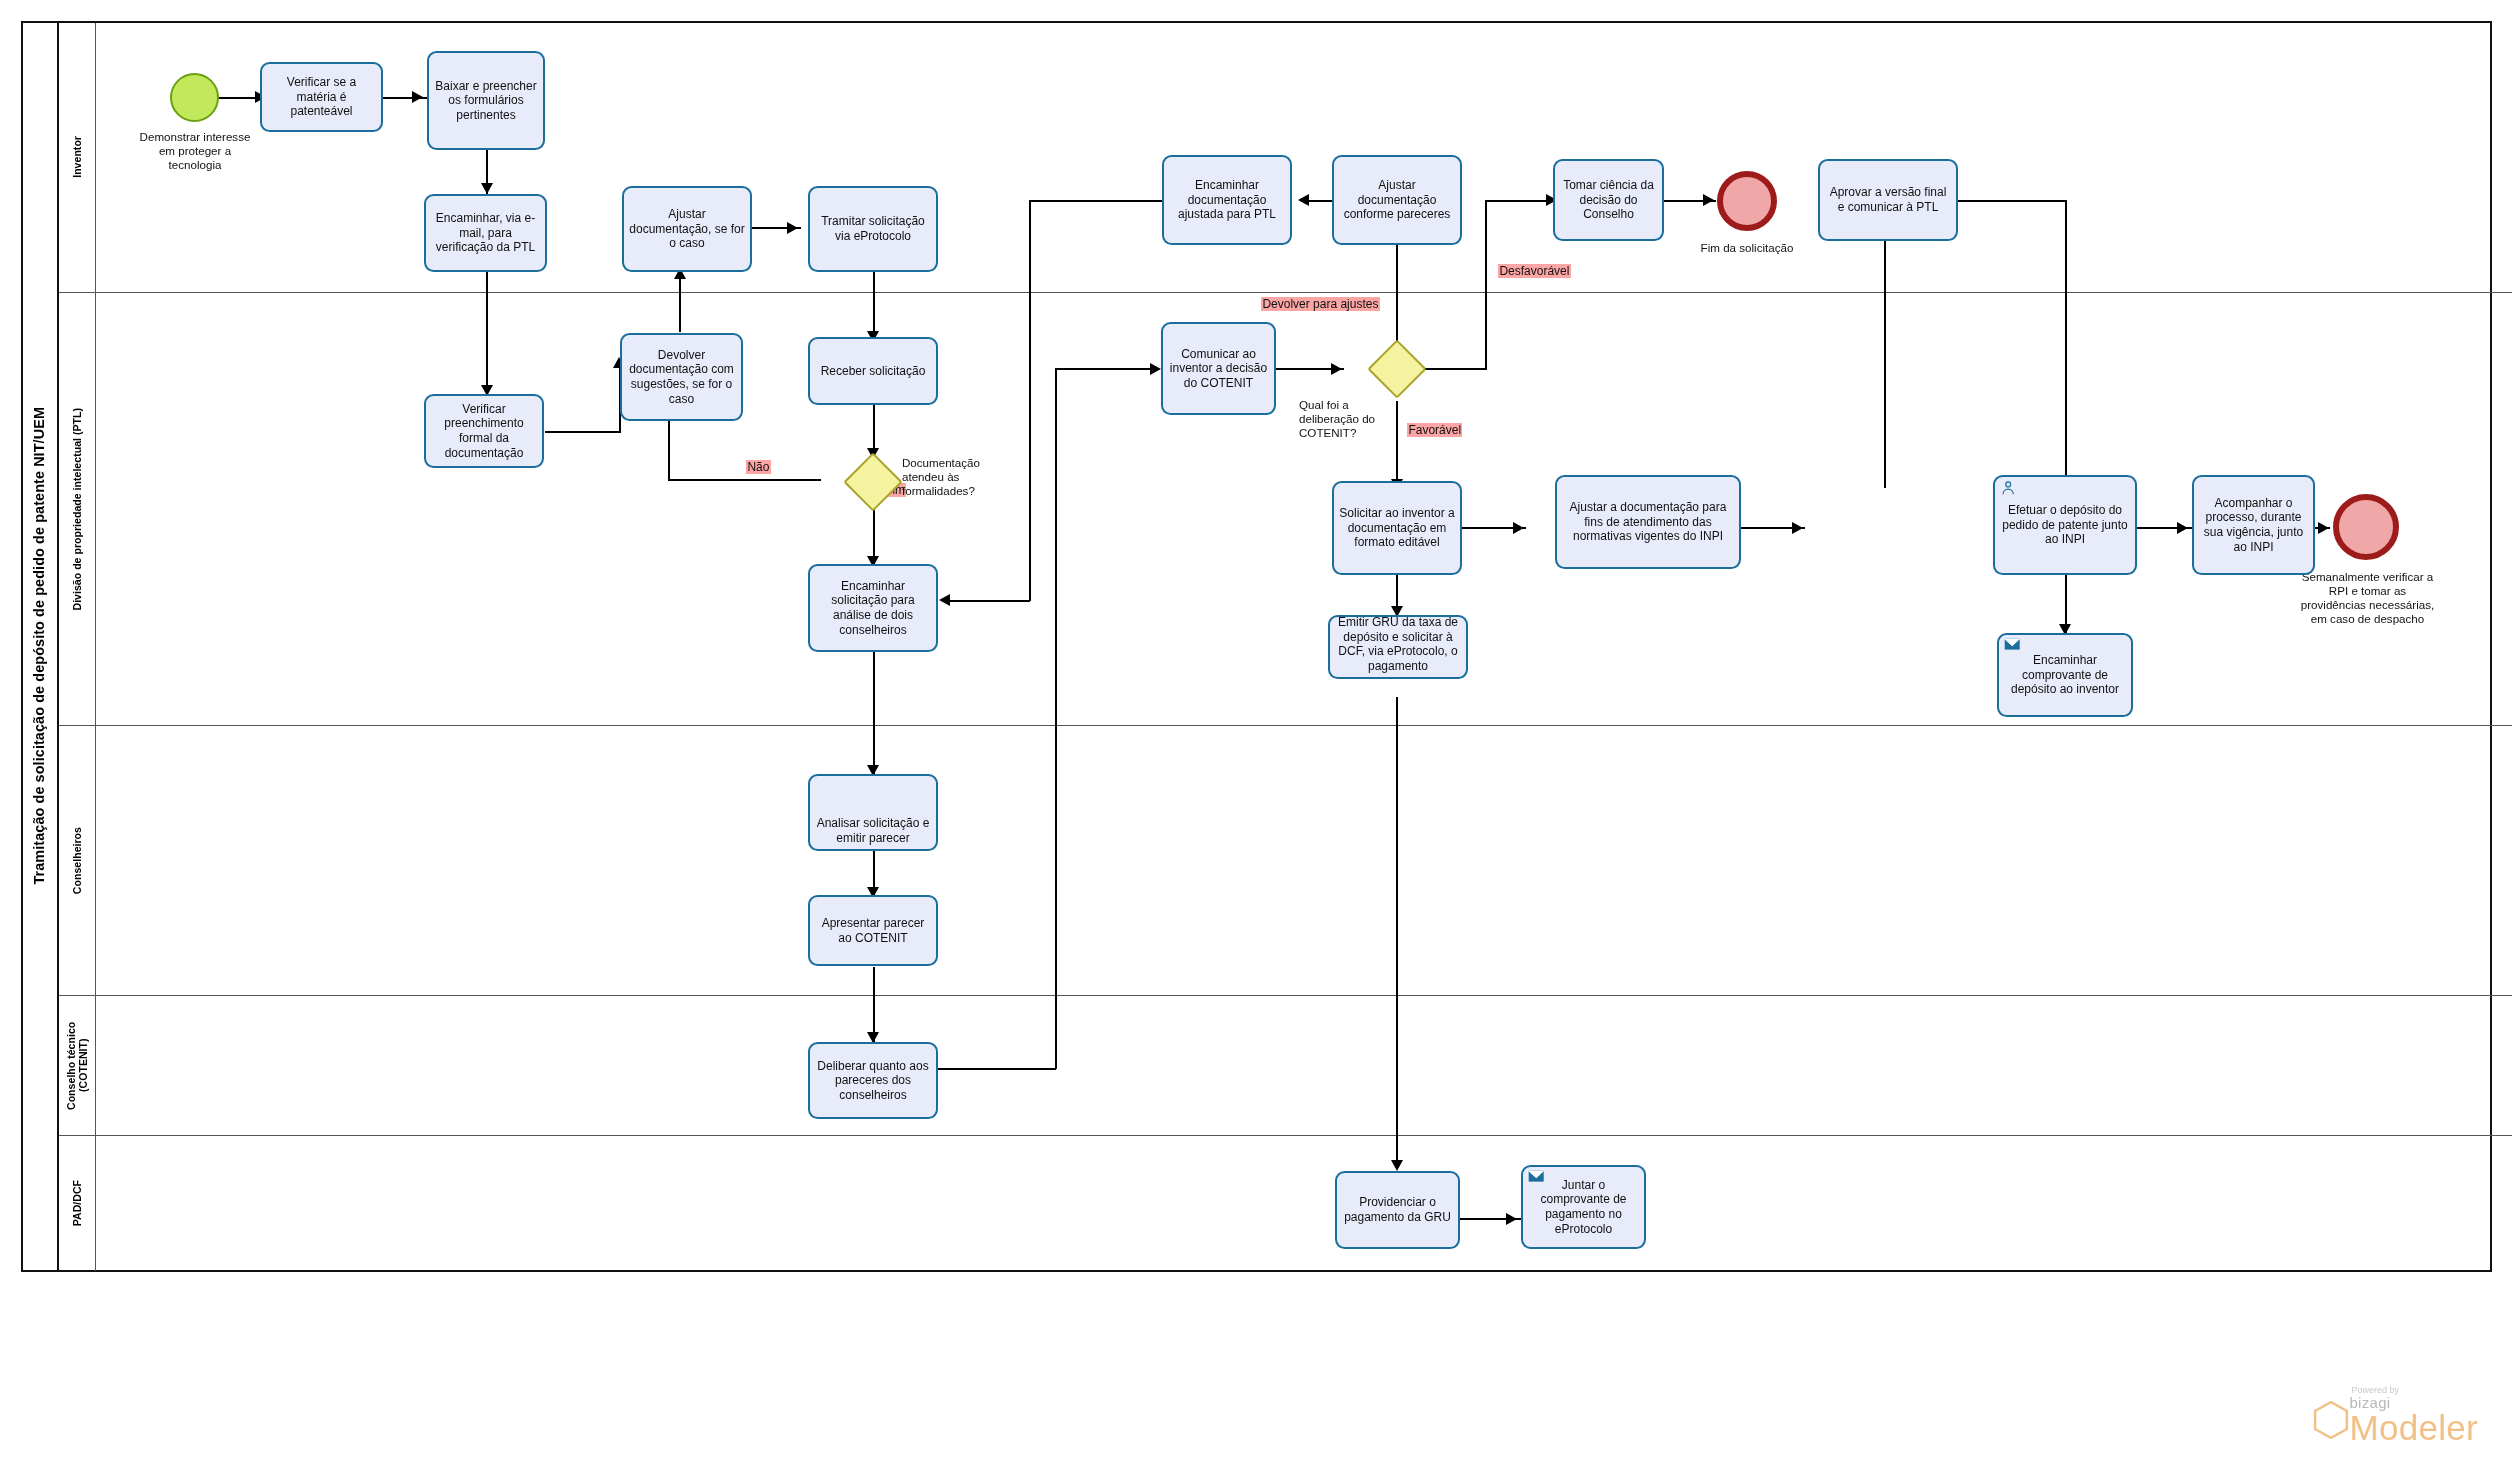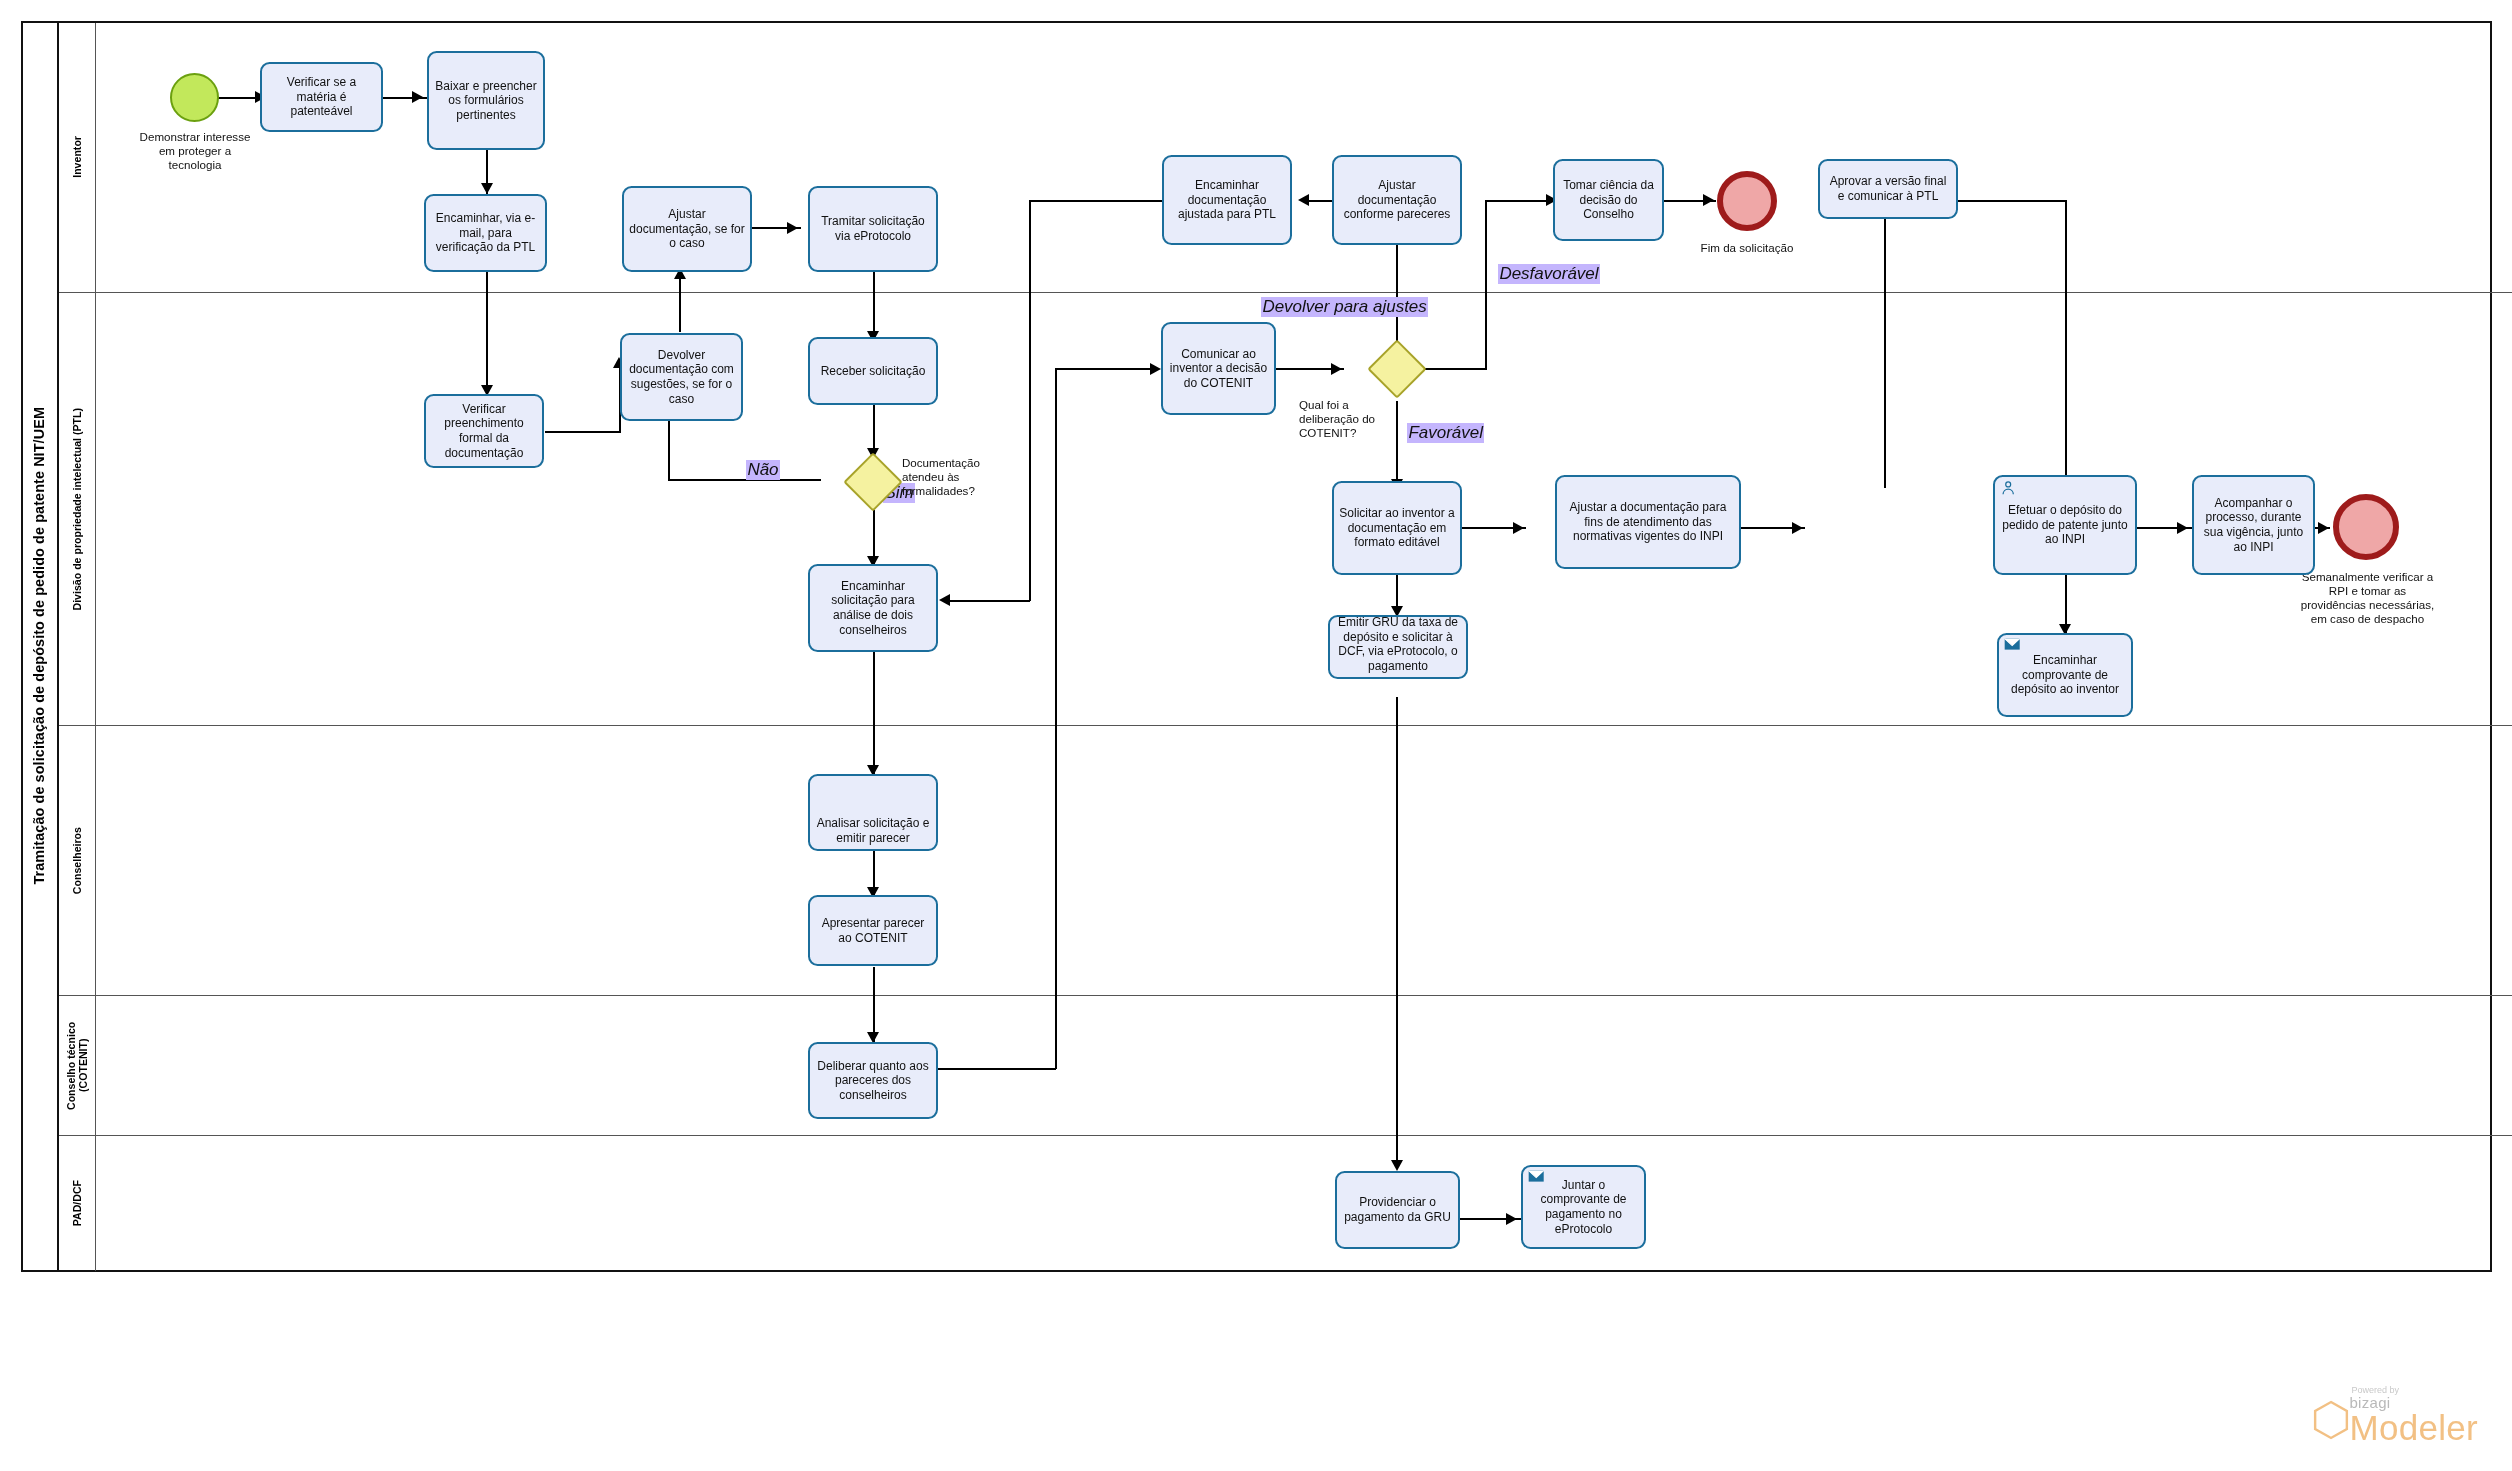--- a/index.html
+++ b/index.html
@@ -35,21 +35,21 @@
 
   
   .fl{position:absolute;background:#000;}
   .fh{height:1.7px;}
   .fv{width:1.7px;}
   .ar{position:absolute;width:0;height:0;}
   .ar-r{border-top:6.2px solid transparent;border-bottom:6.2px solid transparent;border-left:11.6px solid #000;}
   .ar-l{border-top:6.2px solid transparent;border-bottom:6.2px solid transparent;border-right:11.6px solid #000;}
   .ar-d{border-left:6.2px solid transparent;border-right:6.2px solid transparent;border-top:11.6px solid #000;}
   .ar-u{border-left:6.2px solid transparent;border-right:6.2px solid transparent;border-bottom:11.6px solid #000;}
-  .flow-label{position:absolute;font-size:17px;color:#111;background:#c4b5fd;padding:0 1.4px;white-space:nowrap;font-style:italic;}
+  .flow-label{position:absolute;font-size:12px;color:#111;background:#fca5a5;padding:0 1.4px;white-space:nowrap;}
 
   
   .logo{position:absolute;right:34px;bottom:27px;text-align:left;}
   .logo .pb{font-size:9px;color:#c9c9c9;margin-left:38px;}
   .logo .row{display:flex;align-items:center;}
   .logo .hexwrap{width:36px;height:40px;display:flex;align-items:center;justify-content:center;}
   .logo .brand{display:flex;flex-direction:column;line-height:1;}
   .logo .bz{font-size:15px;color:#b9b9b9;letter-spacing:0.3px;}
   .logo .md{font-size:35px;color:#f2c084;letter-spacing:0.3px;}
 </style>
@@ -240,21 +240,21 @@
     </div>
 
   <div class="task" style="left:1332px;top:155px;width:130px;height:90px;">
     <span>Ajustar documentação conforme pareceres</span>
     </div>
 
   <div class="task" style="left:1553px;top:159px;width:111px;height:82px;">
     <span>Tomar ciência da decisão do Conselho</span>
     </div>
 
-  <div class="task" style="left:1818px;top:159px;width:140px;height:60px;">
+  <div class="task" style="left:1818px;top:159px;width:140px;height:82px;">
     <span>Aprovar a versão final e comunicar à PTL</span>
     </div>
 
   <div class="task" style="left:424px;top:394px;width:120px;height:74px;">
     <span>Verificar preenchimento formal da documentação</span>
     </div>
 
   <div class="task" style="left:620px;top:333px;width:123px;height:88px;">
     <span>Devolver documentação com sugestões, se for o caso</span>
     </div>

